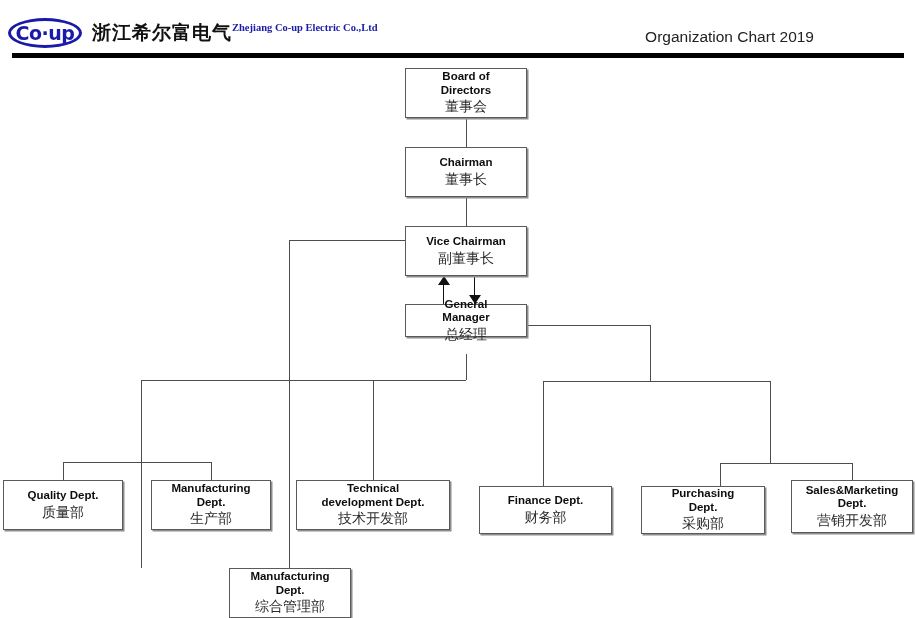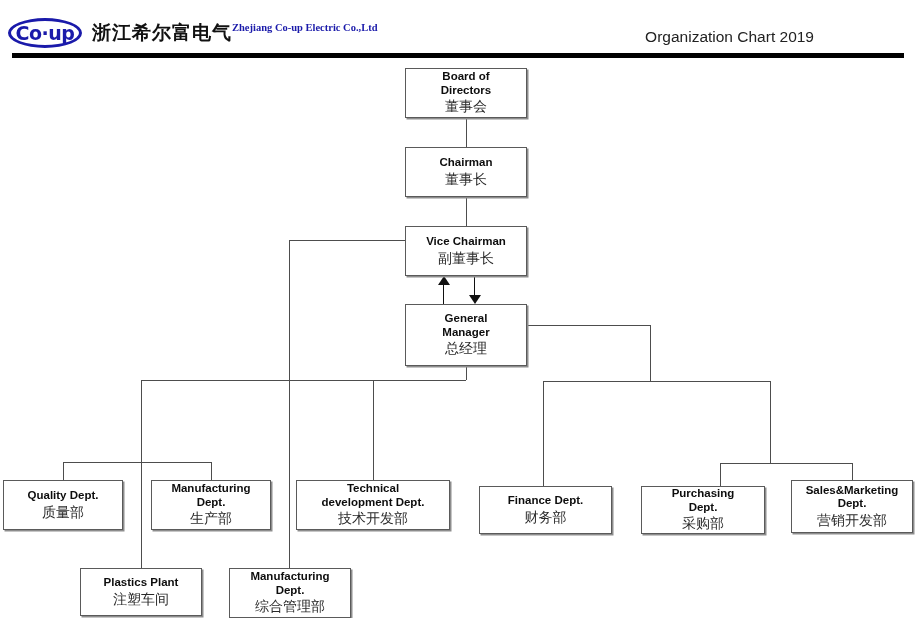--- a/index.html
+++ b/index.html
@@ -220,21 +220,21 @@
     <div class="node" style="left:405px; top:147px; width:122px; height:50px;">
       <div class="en">Chairman</div>
       <div class="cn">董事长</div>
     </div>
 
     <div class="node" style="left:405px; top:226px; width:122px; height:50px;">
       <div class="en">Vice Chairman</div>
       <div class="cn">副董事长</div>
     </div>
 
-    <div class="node" style="left:405px; top:304px; width:122px; height:62px;">
+    <div class="node" style="left:405px; top:304px; width:122px; height:33px;">
       <div class="en">General Manager</div>
       <div class="cn">总经理</div>
     </div>
 
     <div class="node" style="left:3px; top:480px; width:120px; height:50px;">
       <div class="en">Quality Dept.</div>
       <div class="cn">质量部</div>
     </div>
 
     <div class="node" style="left:151px; top:480px; width:120px; height:50px;">
@@ -255,24 +255,20 @@
     <div class="node" style="left:479px; top:486px; width:133px; height:48px;">
       <div class="en">Finance Dept.</div>
       <div class="cn">财务部</div>
     </div>
 
     <div class="node" style="left:791px; top:480px; width:122px; height:53px;">
       <div class="en">Sales&amp;Marketing Dept.</div>
       <div class="cn">营销开发部</div>
     </div>
 
-    <div class="node" style="left:80px; top:568px; width:122px; height:48px;">
-      <div class="en">Plastics Plant</div>
-      <div class="cn">注塑车间</div>
-    </div>
 
     <div class="node" style="left:229px; top:568px; width:122px; height:50px;">
       <div class="en">Manufacturing Dept.</div>
       <div class="cn">综合管理部</div>
     </div>
 
   </div>
 </div>
 
 </body></html>

